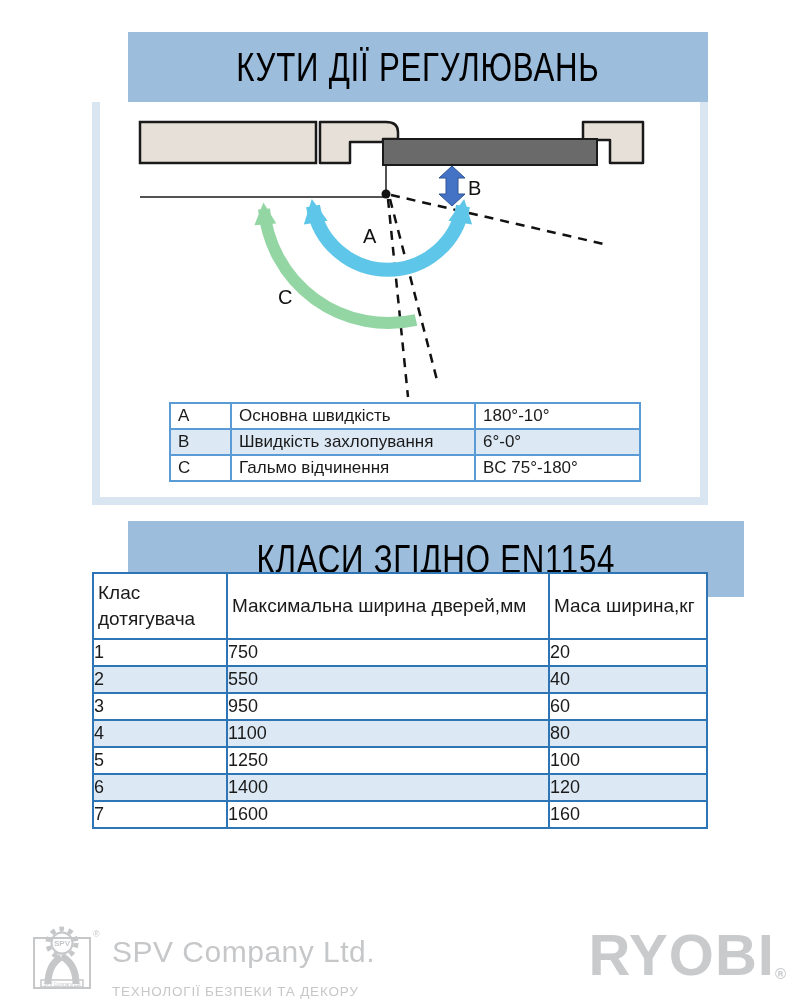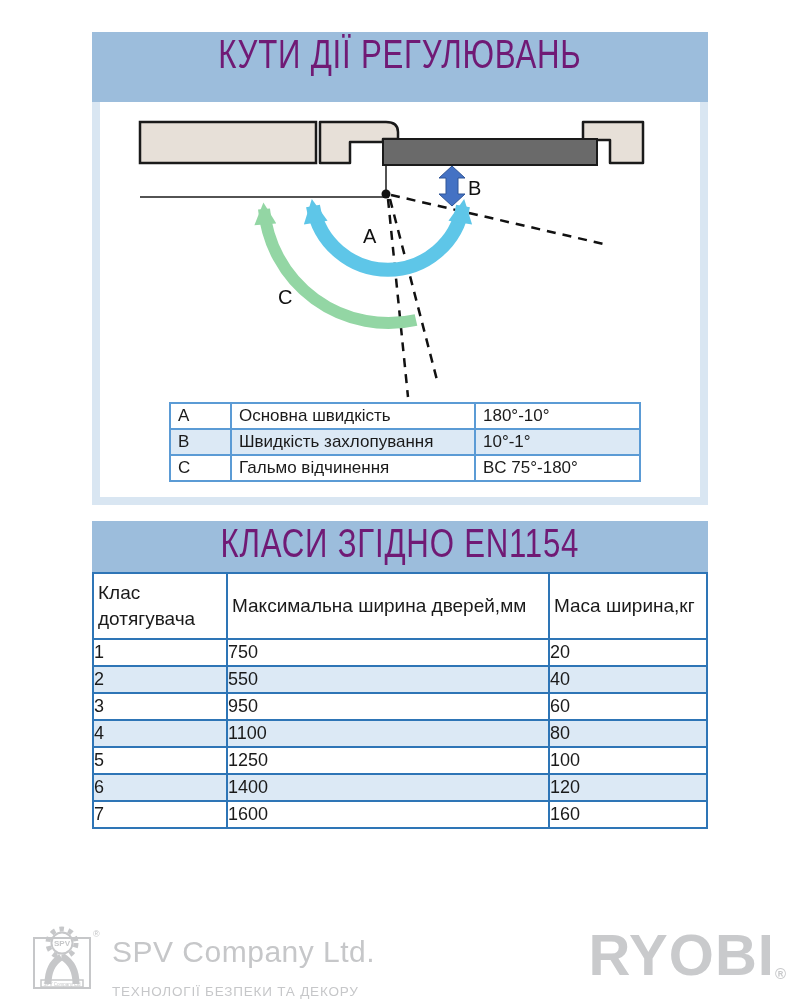--- a/index.html
+++ b/index.html
@@ -2,21 +2,21 @@
 <html><head>
 <meta charset="utf-8">
 <style>
   html,body{margin:0;padding:0;}
   body{
     width:800px;height:1000px;position:relative;background:#ffffff;
     font-family:"Liberation Sans", sans-serif;color:#1a1a1a;overflow:hidden;
   }
   
   .sec-header{
-    background:#9CBDDC;color:#701a75;display:flex;justify-content:center;
+    background:#9CBDDC;color:#000000;display:flex;align-items:center;justify-content:center;margin-left:36px;
   }
   .sec-header .hdr-txt{
     display:inline-block;font-size:40px;font-weight:400;letter-spacing:1px;
     transform:scaleX(0.78);transform-origin:center;white-space:nowrap;
   }
   
   #panel1{position:absolute;left:92px;top:32px;width:616px;}
   #p1-header{height:70px;}
   #p1-body{
     height:395px;background:#ffffff;position:relative;
@@ -116,21 +116,21 @@
         </colgroup>
       <tbody>
         <tr>
           <td>A</td>
           <td>Основна швидкість</td>
           <td>180°-10°</td>
         </tr>
         <tr class="zebra">
           <td>B</td>
           <td>Швидкість захлопування</td>
-          <td>10°-1°</td>
+          <td>6°-0°</td>
         </tr>
         <tr>
           <td>C</td>
           <td>Гальмо відчинення</td>
           <td>BC 75°-180°</td>
         </tr>
       </tbody>
     </table>
   </div>
 </div>

